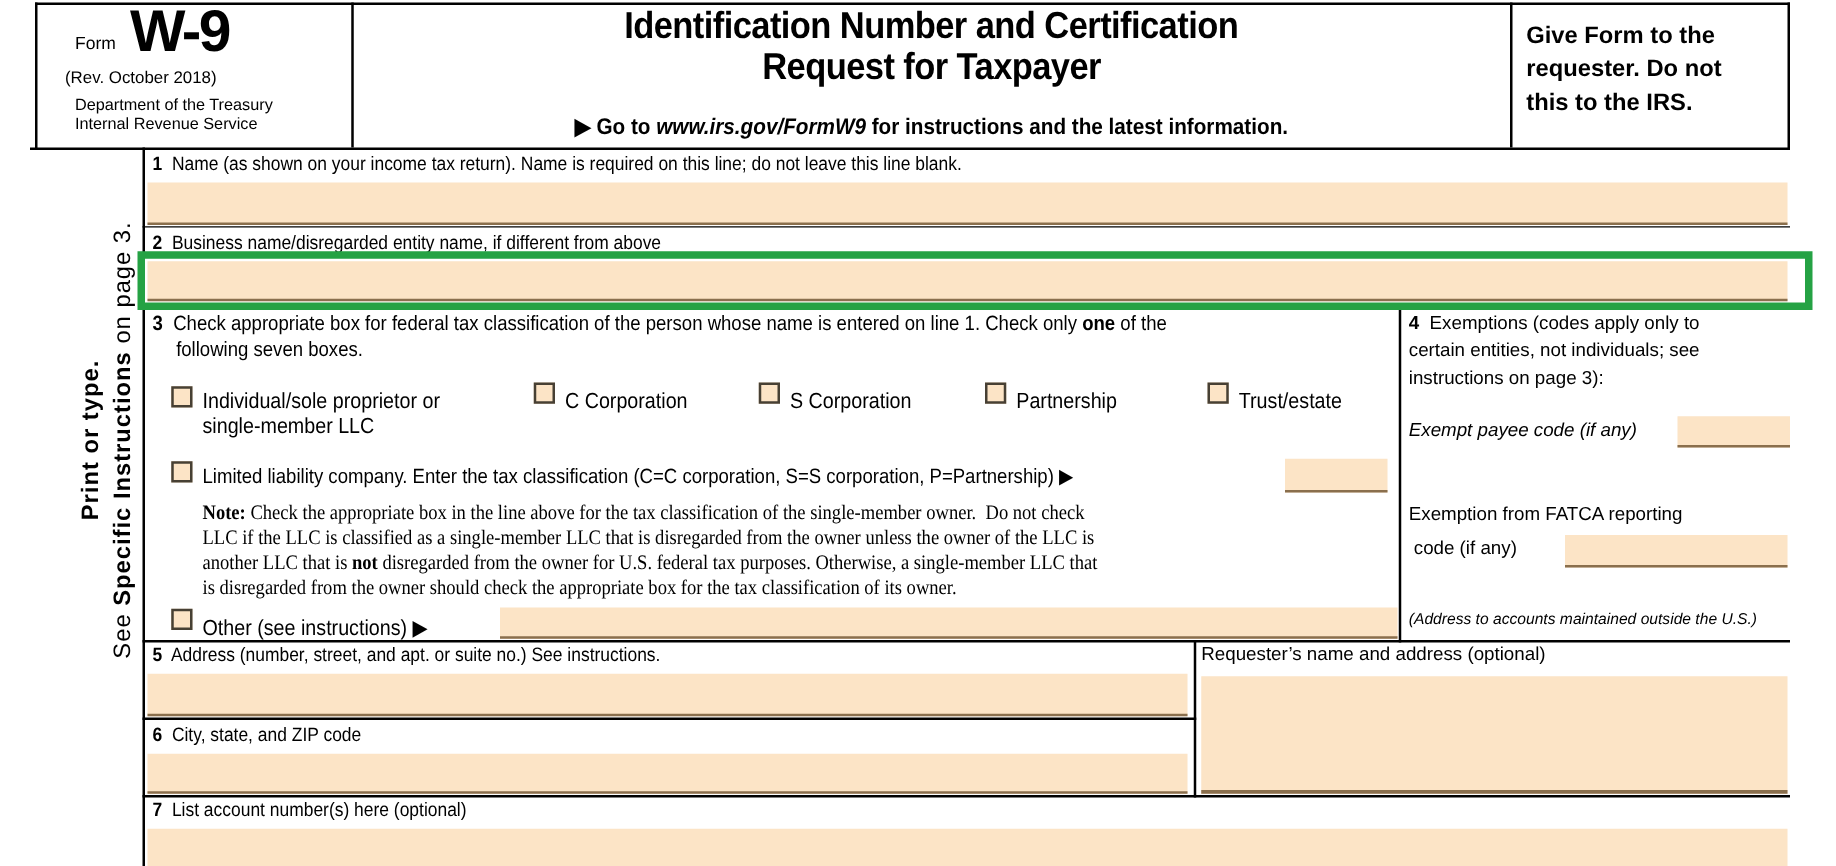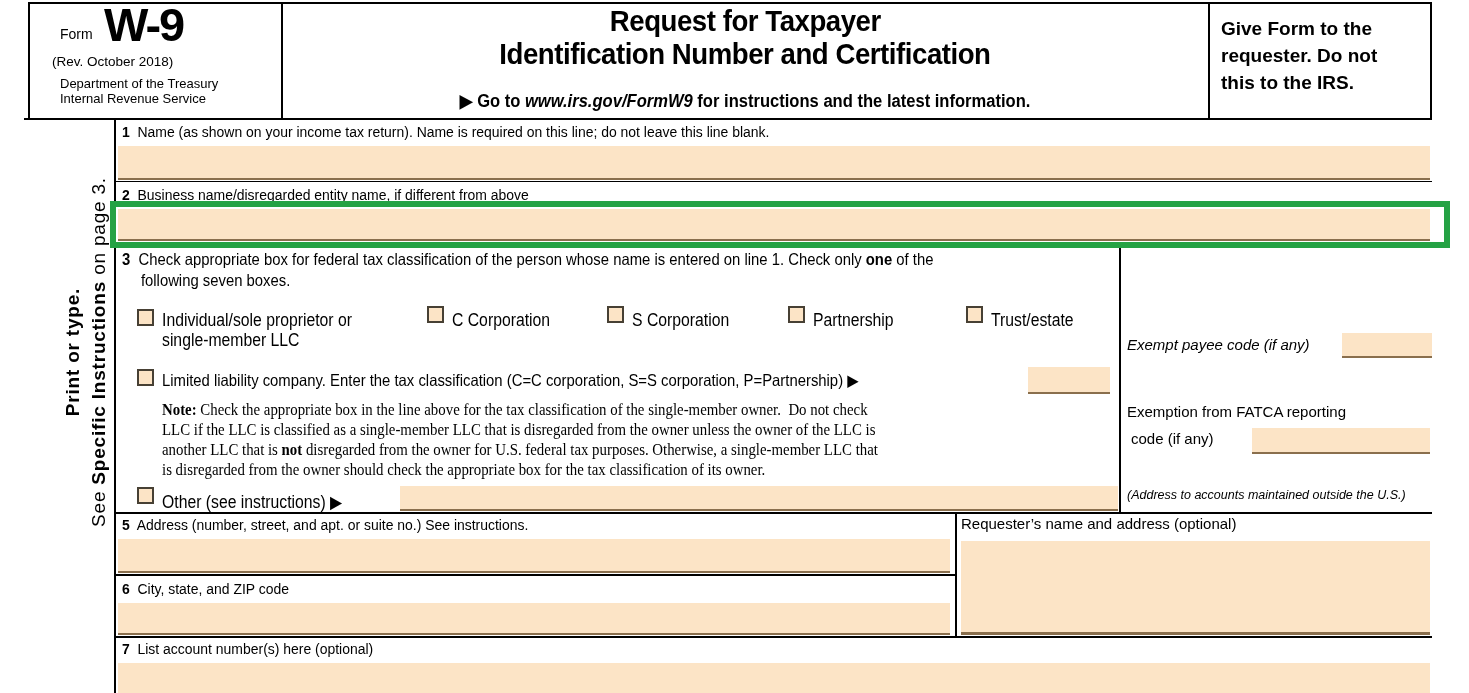--- a/index.html
+++ b/index.html
@@ -31,22 +31,22 @@
   <div class="vline" style="left:281px;top:2px;height:116px;"></div>
   <div class="vline" style="left:1208px;top:2px;height:116px;"></div>
 
   <div class="lbl" style="left:60px;top:26px;font-size:14px;">Form</div>
   <div class="lbl" style="left:104px;top:-3px;font-size:47px;font-weight:bold;letter-spacing:-2px;">W-9</div>
   <div class="lbl" style="left:52px;top:54px;font-size:13.5px;">(Rev. October 2018)</div>
   <div class="lbl" style="left:60px;top:76px;font-size:13px;">Department of the Treasury</div>
   <div class="lbl" style="left:60px;top:91px;font-size:13px;">Internal Revenue Service</div>
 
   <div style="position:absolute;left:282px;top:4px;width:926px;text-align:center;">
+    <div class="titleline"><span class="tcond">Identification Number and Certification</span></div>
     <div class="titleline"><span class="tcond">Request for Taxpayer</span></div>
-    <div class="titleline"><span class="tcond">Identification Number and Certification</span></div>
   </div>
   <div style="position:absolute;left:282px;top:90px;width:926px;text-align:center;font-size:18px;">
     <span class="tcond"><span class="b">▶ Go to </span><span class="b i">www.irs.gov/FormW9</span><span class="b"> for instructions and the latest information.</span></span>
   </div>
 
   <div style="position:absolute;left:1221px;top:15px;font-size:19px;font-weight:bold;line-height:27px;">
     <div>Give Form to the</div>
     <div>requester. Do not</div>
     <div>this to the IRS.</div>
   </div>
@@ -109,20 +109,25 @@
       <div class="note-line"><span>LLC if the LLC is classified as a single-member LLC that is disregarded from the owner unless the owner of the LLC is</span></div>
       <div class="note-line"><span>another LLC that is </span><span class="b">not</span><span> disregarded from the owner for U.S. federal tax purposes. Otherwise, a single-member LLC that</span></div>
       <div class="note-line"><span>is disregarded from the owner should check the appropriate box for the tax classification of its owner.</span></div>
     </div>
   </div>
 
   <div class="cb" style="left:137px;top:487px;"></div>
   <div class="lbl" style="left:162px;top:492px;font-size:17.5px;"><span class="cond">Other (see instructions) ▶</span></div>
   <div class="field" style="left:400px;top:486px;width:718px;height:25px;"></div>
 
+  <div class="lbl" style="left:1127px;top:248px;font-size:15px;line-height:22px;">
+    <div><span class="b">4</span><span>&nbsp; Exemptions (codes apply only to</span></div>
+    <div>certain entities, not individuals; see</div>
+    <div>instructions on page 3):</div>
+  </div>
   <div class="lbl" style="left:1127px;top:336px;font-size:15px;font-style:italic;">Exempt payee code (if any)</div>
   <div class="field" style="left:1342px;top:333px;width:90px;height:25px;"></div>
   <div class="lbl" style="left:1127px;top:403px;font-size:15px;">Exemption from FATCA reporting</div>
   <div class="lbl" style="left:1131px;top:430px;font-size:15px;text-align:center;">code (if any)</div>
   <div class="field" style="left:1252px;top:428px;width:178px;height:26px;"></div>
   <div class="lbl i" style="left:1127px;top:488px;font-size:12.5px;">(Address to accounts maintained outside the U.S.)</div>
 
   <div class="lbl" style="left:122px;top:516px;font-size:15.5px;"><span class="cond"><span class="b">5</span><span>&nbsp; Address (number, street, and apt. or suite no.) See instructions.</span></span></div>
   <div class="field" style="left:118px;top:539px;width:832px;height:34px;"></div>
 

